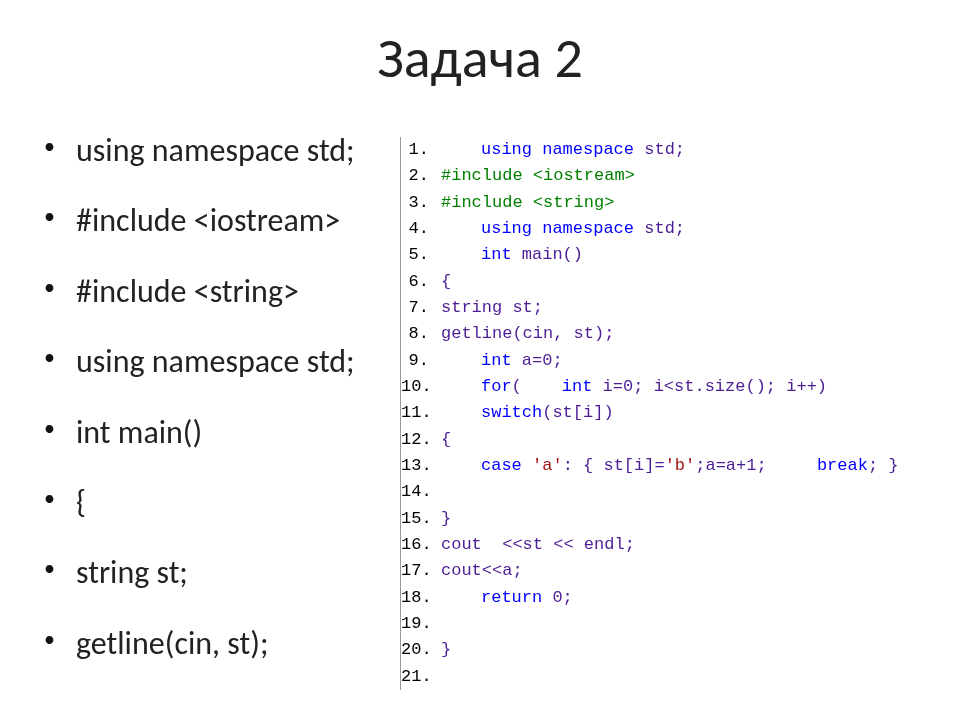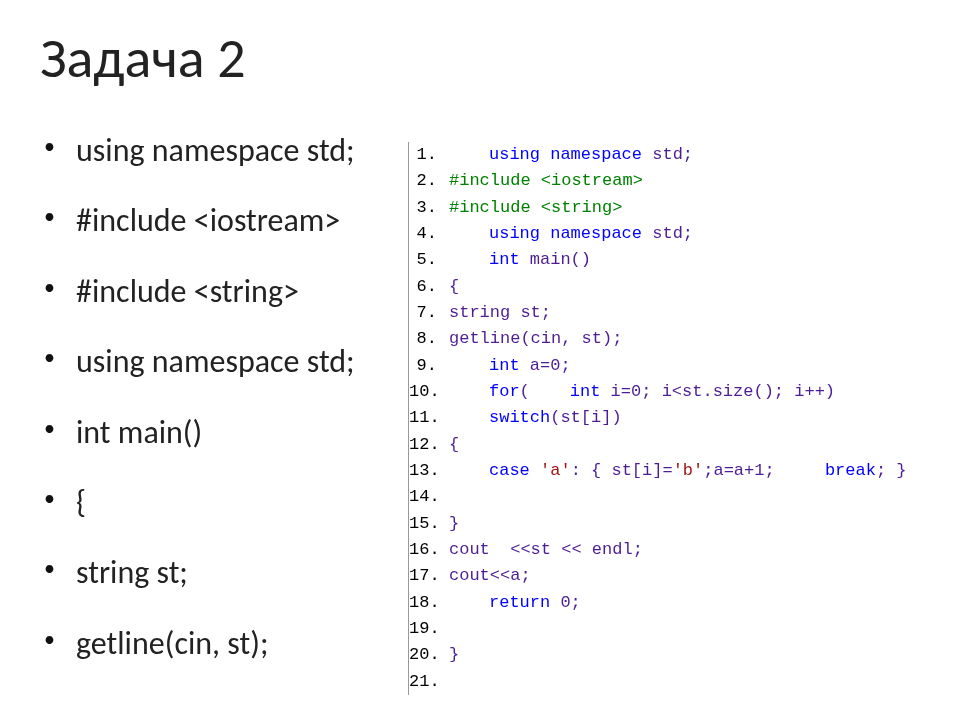--- a/index.html
+++ b/index.html
@@ -9,29 +9,28 @@
       font-family: "Calibri", "Segoe UI", Arial, sans-serif;
       color: #222;
     }
     .slide {
       width: 960px;
       height: 720px;
       padding: 24px 40px;
       position: relative;
     }
     .title {
-      text-align: left;
+      text-align: center;
       font-size: 56px;
       font-weight: 400;
       margin-bottom: 40px;
     }
     .content {
       display: flex;
-      align-items: flex-end;
-      gap: 8px;
+      align-items: center;
     }
     .left-col {
       width: 360px;
       flex: 0 0 360px;
       overflow: hidden;
     }
     .bullet-list {
       list-style: none;
     }
     .bullet-list li {

